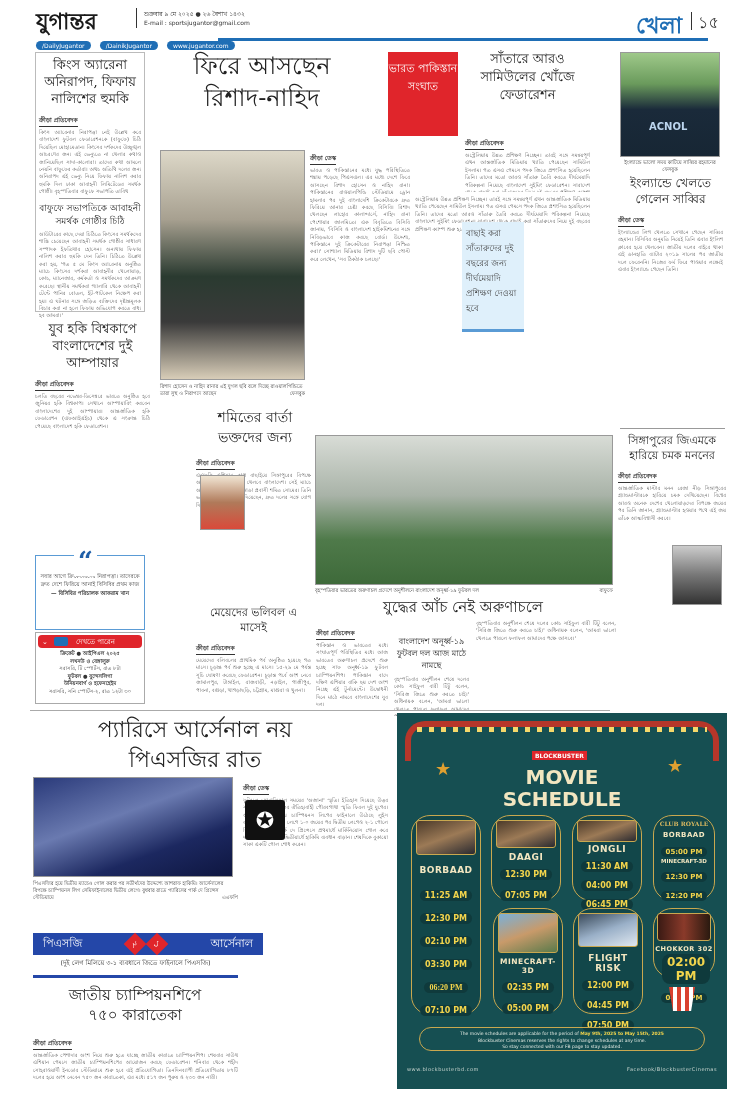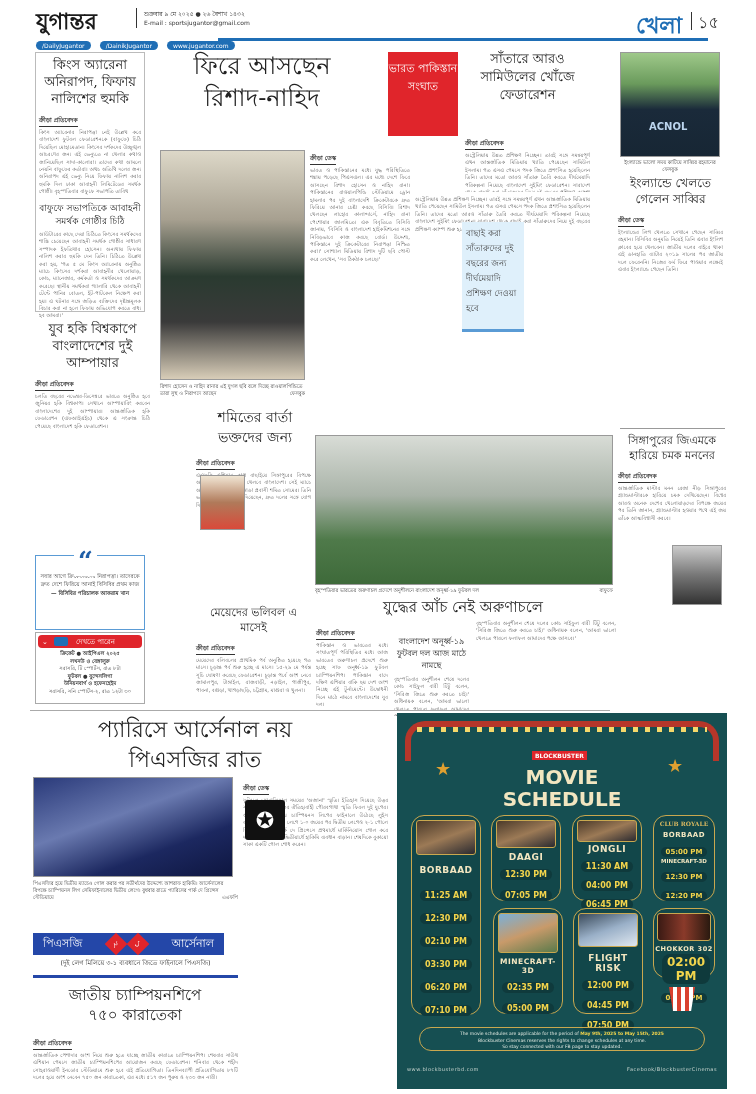--- a/index.html
+++ b/index.html
@@ -7,21 +7,21 @@
   .abs { position: absolute; }
   .serif { font-family: "DejaVu Serif", serif; }
   .bodytxt { font-size: 5.2px; line-height: 7.4px; color: #555; text-align: justify; overflow: hidden; }
   .byline { font-size: 6px; font-weight: bold; color: #333; border-bottom: 1px solid #333; display: inline-block; margin: 2px 0 2px; }
   .hl { text-align: center; color: #222; font-weight: normal; }
   .rule { background: #1f6eb5; height: 3px; }
   .photo { background: linear-gradient(135deg,#8a7a60,#c8b48a 40%,#5d5346); border: 1px solid #999; }
   .caption { font-size: 5px; line-height: 7px; color: #444; }
   .pill { display:inline-block; background:#1f6eb5; color:#fff; font-size:6px; border-radius:6px; padding:1px 6px; margin-right:4px; }
   .time { background:#0f3a3c; color:#f2d44c; font-weight:bold; font-size:8px; border-radius:8px; padding:1px 5px; display:inline-block; margin:3px 0; }
-  .mcard { position:absolute; border:1px solid #c9a84f; border-radius:13px; background:#12474a; text-align:center; color:#f2e6c0; font-weight:bold; }
+  .mcard { position:absolute; border:1px solid #c9a84f; border-radius:19px; background:#12474a; text-align:center; color:#f2e6c0; font-weight:bold; }
   .mtitle { font-size:9px; letter-spacing:0.5px; margin-top:4px; }
   .poster { margin:4px auto 0; border:1px solid #c9a84f; border-radius:3px; background:linear-gradient(160deg,#4b3a2a,#9c7a56,#2a2a30); }
 </style>
 </head>
 <body>
 
 <div class="abs" style="left:36px;top:4px;width:690px;height:40px;">
   <div class="abs serif" style="left:0;top:0;font-size:22px;font-weight:bold;color:#1a1a1a;">যুগান্তর</div>
   <div class="abs" style="left:100px;top:4px;width:1px;height:20px;background:#333;"></div>
   <div class="abs" style="left:108px;top:5px;font-size:6px;color:#333;">শুক্রবার ৯ মে ২০২৫ ● ২৬ বৈশাখ ১৪৩২</div>
@@ -157,21 +157,21 @@
 <div class="abs caption" style="left:33px;top:880px;width:205px;">
   <span>পিএসজির হয়ে দ্বিতীয় ম্যাচেও গোল করার পর সতীর্থদের উদ্দেশ্যে আশরাফ হাকিমি। আর্সেনালের বিপক্ষে চ্যাম্পিয়নস লিগ সেমিফাইনালের দ্বিতীয় লেগে। বুধবার রাতে প্যারিসের পার্ক দে প্রিন্সেস স্টেডিয়ামে</span>
   <span style="float:right;">এএফপি</span>
 </div>
 <div class="abs" style="left:243px;top:775px;width:145px;height:305px;">
   <div class="byline">ক্রীড়া ডেস্ক</div>
   <div class="bodytxt" style="height:290px;">ফুটবলে সোনালিকাল সময়ের 'অজানা' স্মৃতি। ইতিহাস দিয়েছে উত্তর সময়ে এবং পিএসজির ঐতিহ্যবাহী গৌরবগাথা স্মৃতি ফিরল দুই যুগের। আর্সেনালকে হারিয়ে চ্যাম্পিয়নস লিগের ফাইনালে উঠেছে লুইস এনরিকের দল। প্রথম লেগে ১-০ জয়ের পর দ্বিতীয় লেগেও ২-১ গোলে জিতেছে তারা। পার্ক দে প্রিন্সেসে প্রথমার্ধে মার্কিনিয়োস গোল করে দলকে এগিয়ে নেন, দ্বিতীয়ার্ধে হাকিমি ব্যবধান বাড়ান। শেষদিকে বুকায়ো সাকা একটি গোল শোধ করেন।</div>
 </div>
 <div class="abs" style="left:245px;top:800px;width:40px;height:40px;background:#111;border-radius:3px;display:flex;align-items:center;justify-content:center;color:#fff;font-size:22px;">✪</div>
 
-<div class="abs" style="left:33px;top:933px;width:191px;height:22px;background:#2447a8;color:#fff;display:flex;align-items:center;justify-content:space-between;padding:0 10px;font-size:11px;">
+<div class="abs" style="left:33px;top:933px;width:230px;height:22px;background:#2447a8;color:#fff;display:flex;align-items:center;justify-content:space-between;padding:0 10px;font-size:11px;">
   <span>পিএসজি</span>
   <span style="display:flex;gap:6px;">
     <span style="background:#e0252b;width:16px;height:16px;display:inline-flex;align-items:center;justify-content:center;transform:rotate(45deg);font-size:9px;">২</span>
     <span style="background:#e0252b;width:16px;height:16px;display:inline-flex;align-items:center;justify-content:center;transform:rotate(45deg);font-size:9px;">১</span>
   </span>
   <span>আর্সেনাল</span>
 </div>
 <div class="abs" style="left:33px;top:958px;width:205px;text-align:center;font-size:6.5px;color:#333;">(দুই লেগ মিলিয়ে ৩-১ ব্যবধানে জিতে ফাইনালে পিএসজি)</div>
 <div class="abs" style="left:33px;top:975px;width:205px;height:3px;background:#2447a8;"></div>
 
@@ -191,21 +191,21 @@
   <div class="abs" style="left:0;width:330px;top:52px;text-align:center;color:#f2e6c0;font-size:20px;font-weight:bold;">MOVIE</div>
 
   <div class="mcard" style="left:14px;top:102px;width:70px;height:200px;">
     <div class="poster" style="width:60px;height:35px;"></div>
     <div class="mtitle" style="margin-top:10px;">BORBAAD</div>
     <div style="margin-top:8px;">
       <div class="time">11:25 AM</div><br>
       <div class="time" style="margin-top:9px;">12:30 PM</div><br>
       <div class="time" style="margin-top:9px;">02:10 PM</div><br>
       <div class="time" style="margin-top:9px;">03:30 PM</div><br>
-      <div class="time" style="margin-top:9px;">06:20 PM</div><br>
+      <div class="time" style="margin-top:9px;font-family:Liberation Serif, serif;">06:20 PM</div><br>
       <div class="time" style="margin-top:9px;">07:10 PM</div>
     </div>
   </div>
 
   <div class="mcard" style="left:94px;top:102px;width:70px;height:86px;">
     <div class="poster" style="width:60px;height:28px;"></div>
     <div class="mtitle">DAAGI</div>
     <div class="time">12:30 PM</div><br>
     <div class="time">07:05 PM</div>
   </div>

